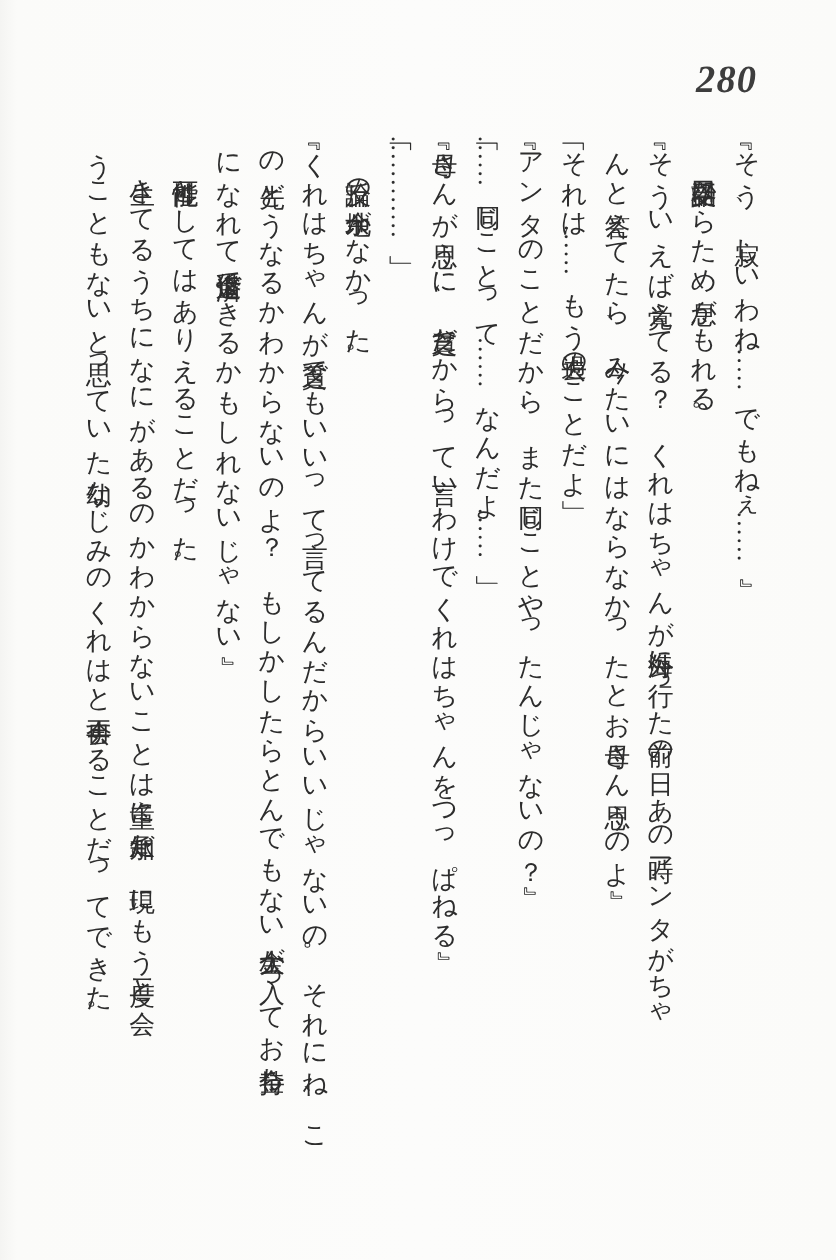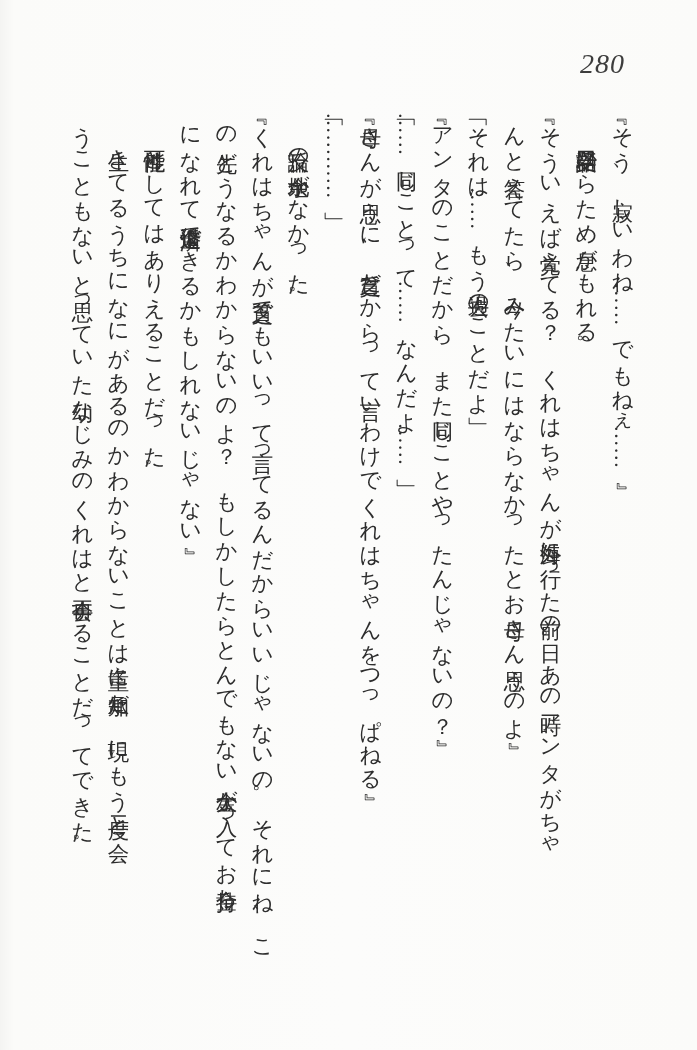--- a/index.html
+++ b/index.html
@@ -16,24 +16,25 @@
   }
   .page {
     position: absolute;
     inset: 0;
     background: linear-gradient(90deg, #f4f4f2 0%, #fbfbf9 2%, #fcfcfb 50%, #fbfbf9 100%);
   }
   .page-number {
     position: absolute;
     top: 48px;
     left: 580px;
-    font-size: 28px;
+    font-size: 32px;
     font-style: italic;
     color: #3d3d3d;
     letter-spacing: 1px;
+    font-weight: bold;
   }
   .text-block {
     position: absolute;
     top: 112px;
     right: 57px;
     height: 940px;
     writing-mode: vertical-rl;
     text-orientation: mixed;
     font-size: 21.5px;
     color: #2d2d2d;

